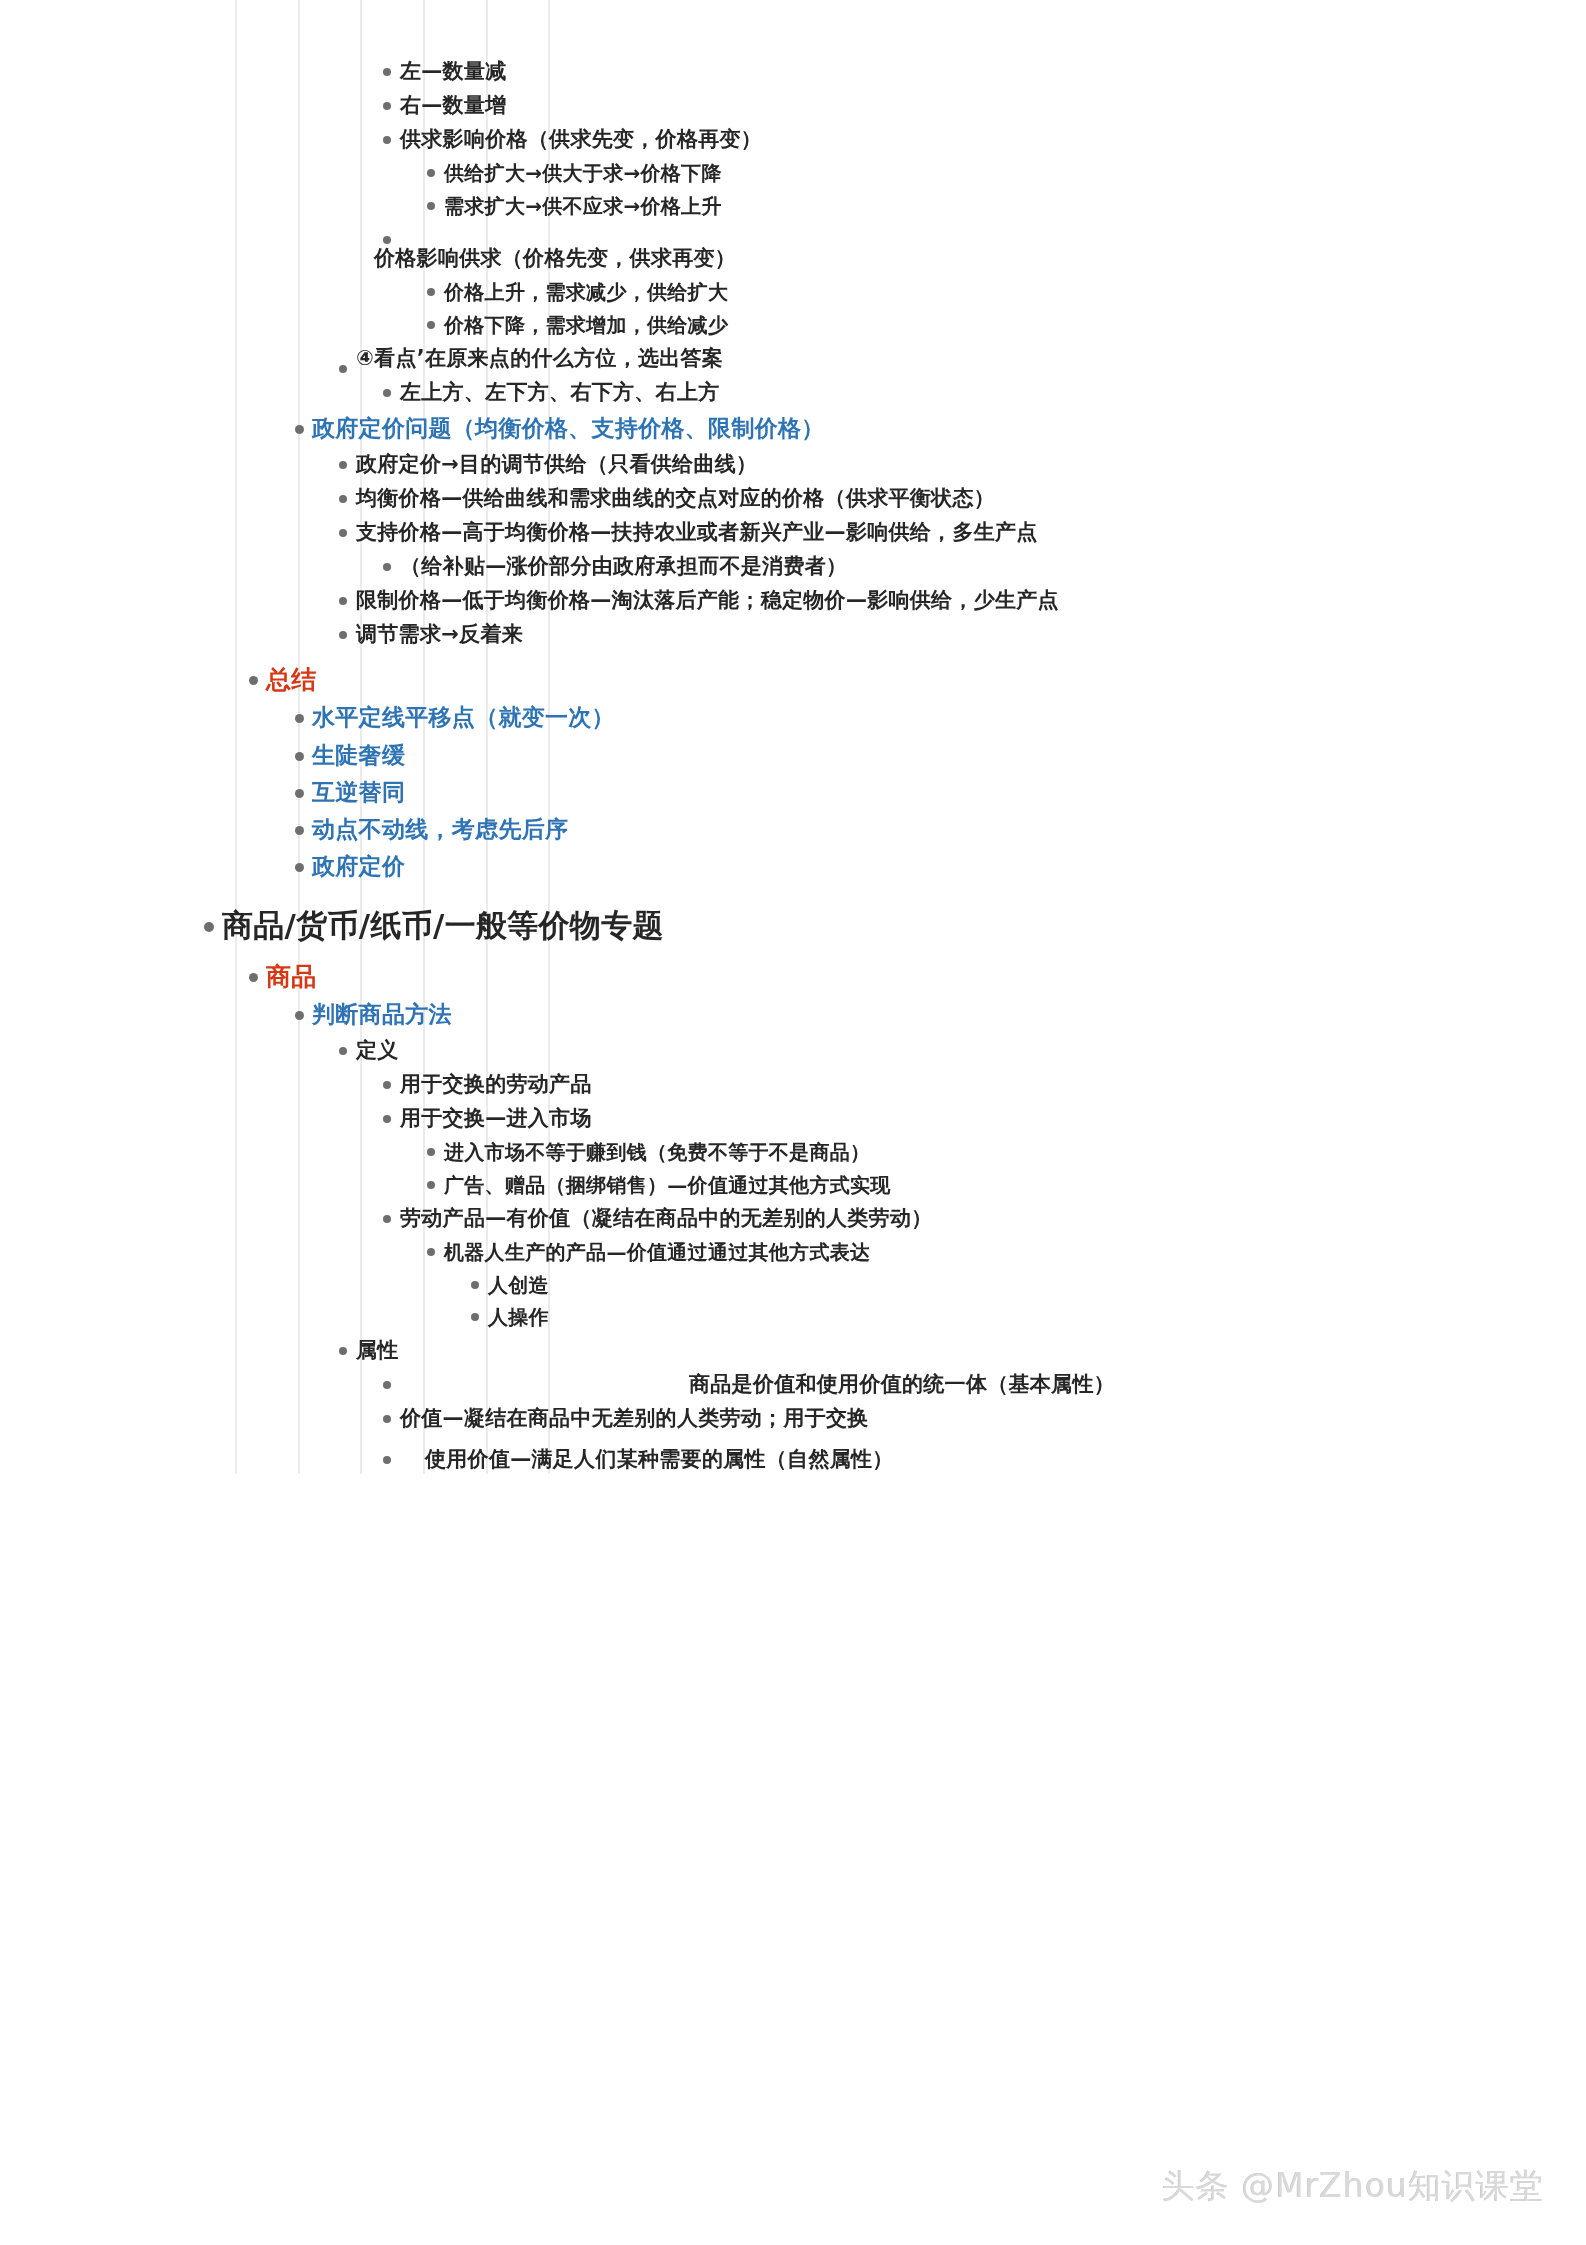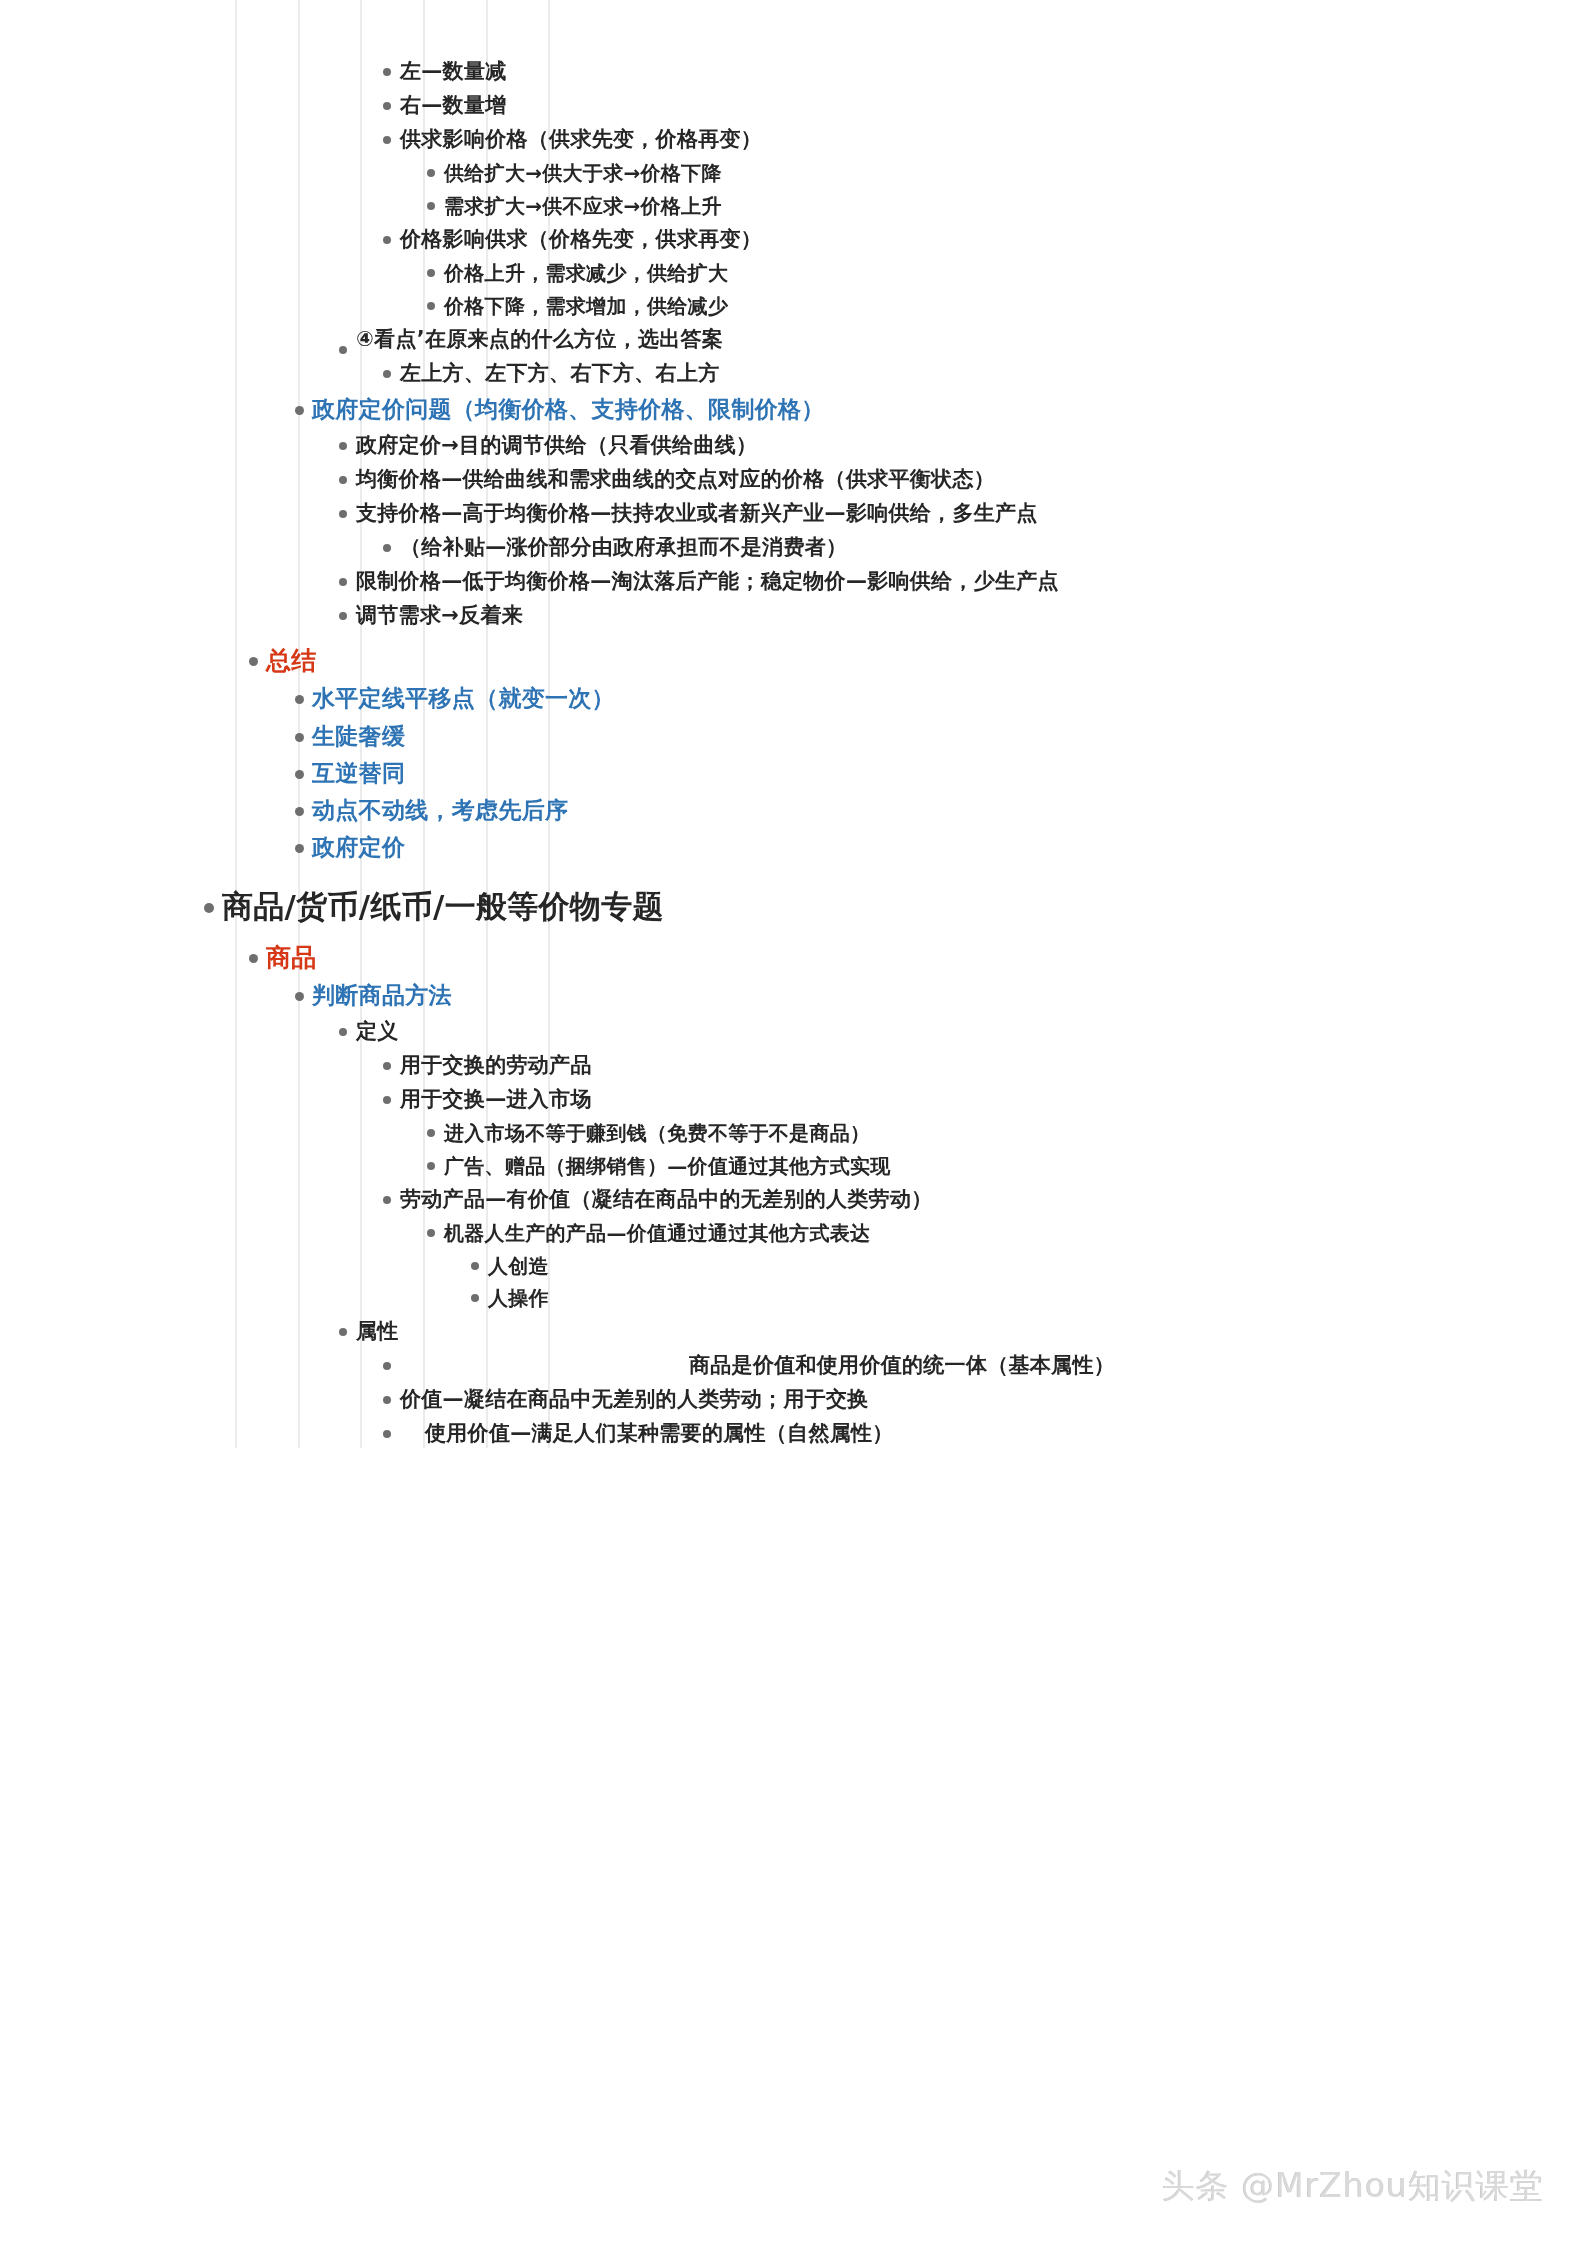--- a/index.html
+++ b/index.html
@@ -125,21 +125,21 @@
         <i></i>
       </span>
       <span class="txt c-black">供给扩大→供大于求→价格下降</span>
     </div>
     <div class="row lv-xs" style="padding-left: 418px; margin-top: 5px; margin-bottom: 5px; width: 1408px;">
       <span class="bullet">
         <i></i>
       </span>
       <span class="txt c-black">需求扩大→供不应求→价格上升</span>
     </div>
-    <div class="row lv-s" style="padding-left: 374px; margin-top: 5px; margin-bottom: 5px; width: 1404px;">
+    <div class="row lv-s" style="padding-left: 374px; margin-top: 5px; margin-bottom: 5px; width: 1404px; flex-direction: column;">
       <span class="bullet">
         <i></i>
       </span>
       <span class="txt c-black">价格影响供求（价格先变，供求再变）</span>
     </div>
     <div class="row lv-xs" style="padding-left: 418px; margin-top: 5px; margin-bottom: 5px; width: 1408px;">
       <span class="bullet">
         <i></i>
       </span>
       <span class="txt c-black">价格上升，需求减少，供给扩大</span>
@@ -317,21 +317,21 @@
         <i></i>
       </span>
       <span class="txt c-black">属性</span>
     </div>
     <div class="row lv-s" style="padding-left: 374px; margin-top: 5px; margin-bottom: 5px; width: 1404px; text-align: center;">
       <span class="bullet">
         <i></i>
       </span>
       <span class="txt c-black">商品是价值和使用价值的统一体（基本属性）</span>
     </div>
-    <div class="row lv-s" style="padding-left: 374px; margin-top: 5px; margin-bottom: 5px; width: 1404px;">
+    <div class="row lv-s" style="padding-left: 374px; margin-top: 5px; margin-bottom: 12px; width: 1404px;">
       <span class="bullet">
         <i></i>
       </span>
       <span class="txt c-black">价值—凝结在商品中无差别的人类劳动；用于交换</span>
     </div>
     <div class="row lv-s" style="padding-left: 374px; margin-top: 5px; margin-bottom: 5px; width: 1404px; gap: 25px;">
       <span class="bullet">
         <i></i>
       </span>
       <span class="txt c-black">使用价值—满足人们某种需要的属性（自然属性）</span>

